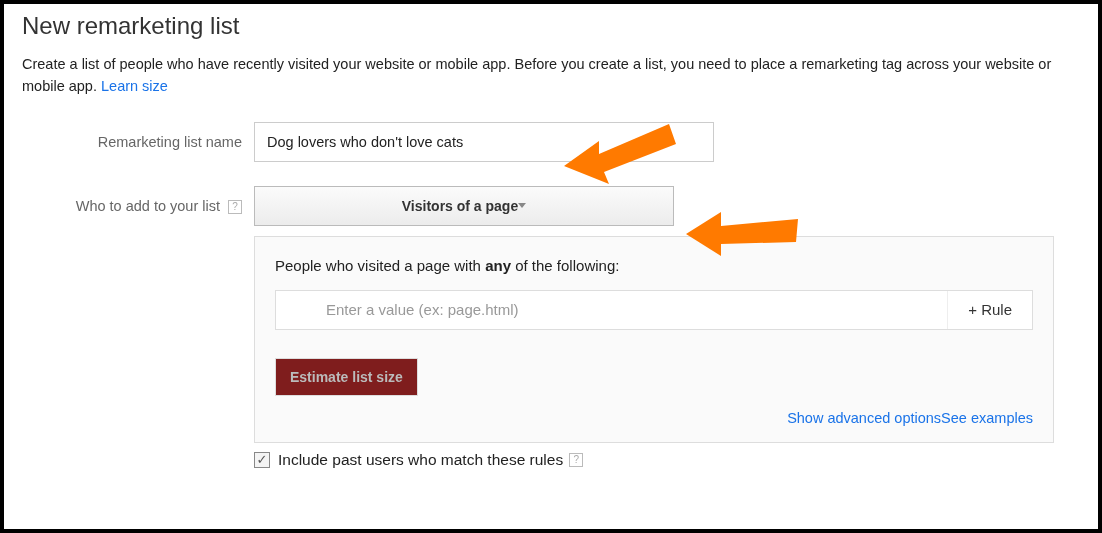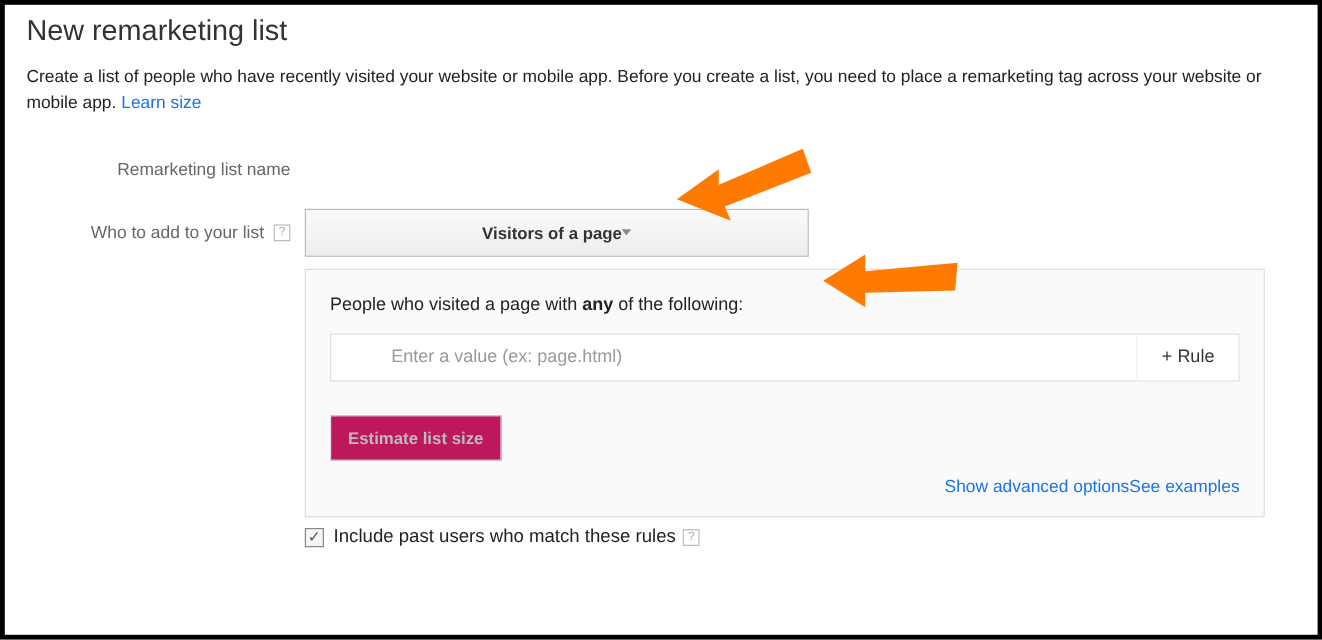--- a/index.html
+++ b/index.html
@@ -121,21 +121,21 @@
       border: none;
       border-left: 1px solid #eee;
       background: #fff;
       padding: 0 20px;
       font-size: 15px;
       color: #333;
       cursor: pointer;
     }
     .estimate-btn {
       border: 1px solid #ddd;
-      background: #be185d;
+      background: #7f1d1d;
       color: #bbb;
       font-size: 14px;
       font-weight: 700;
       padding: 10px 14px;
       cursor: default;
       margin-bottom: 14px;
     }
     .panel-footer {
       display: flex;
       justify-content: flex-end;
@@ -178,20 +178,23 @@
 <body>
 
 <h1 class="page-title">New remarketing list</h1>
 
 <p class="intro">
   <span>Create a list of people who have recently visited your website or mobile app. Before you create a list, you need to place a remarketing tag across your website or mobile app. </span><a href="#" class="link">Learn size</a>
 </p>
 
 <div class="form-row">
   <div class="form-label">Remarketing list name</div>
+  <div class="form-control">
+    <input type="text" class="name-input" value="Dog lovers who don't love cats" style="">
+  </div>
 </div>
 
 <div class="form-row">
   <div class="form-label">
     <span>Who to add to your list</span>
     <span class="help-icon">?</span>
   </div>
   <div class="form-control">
     <div class="select-control">
       <span>Visitors of a page</span>

